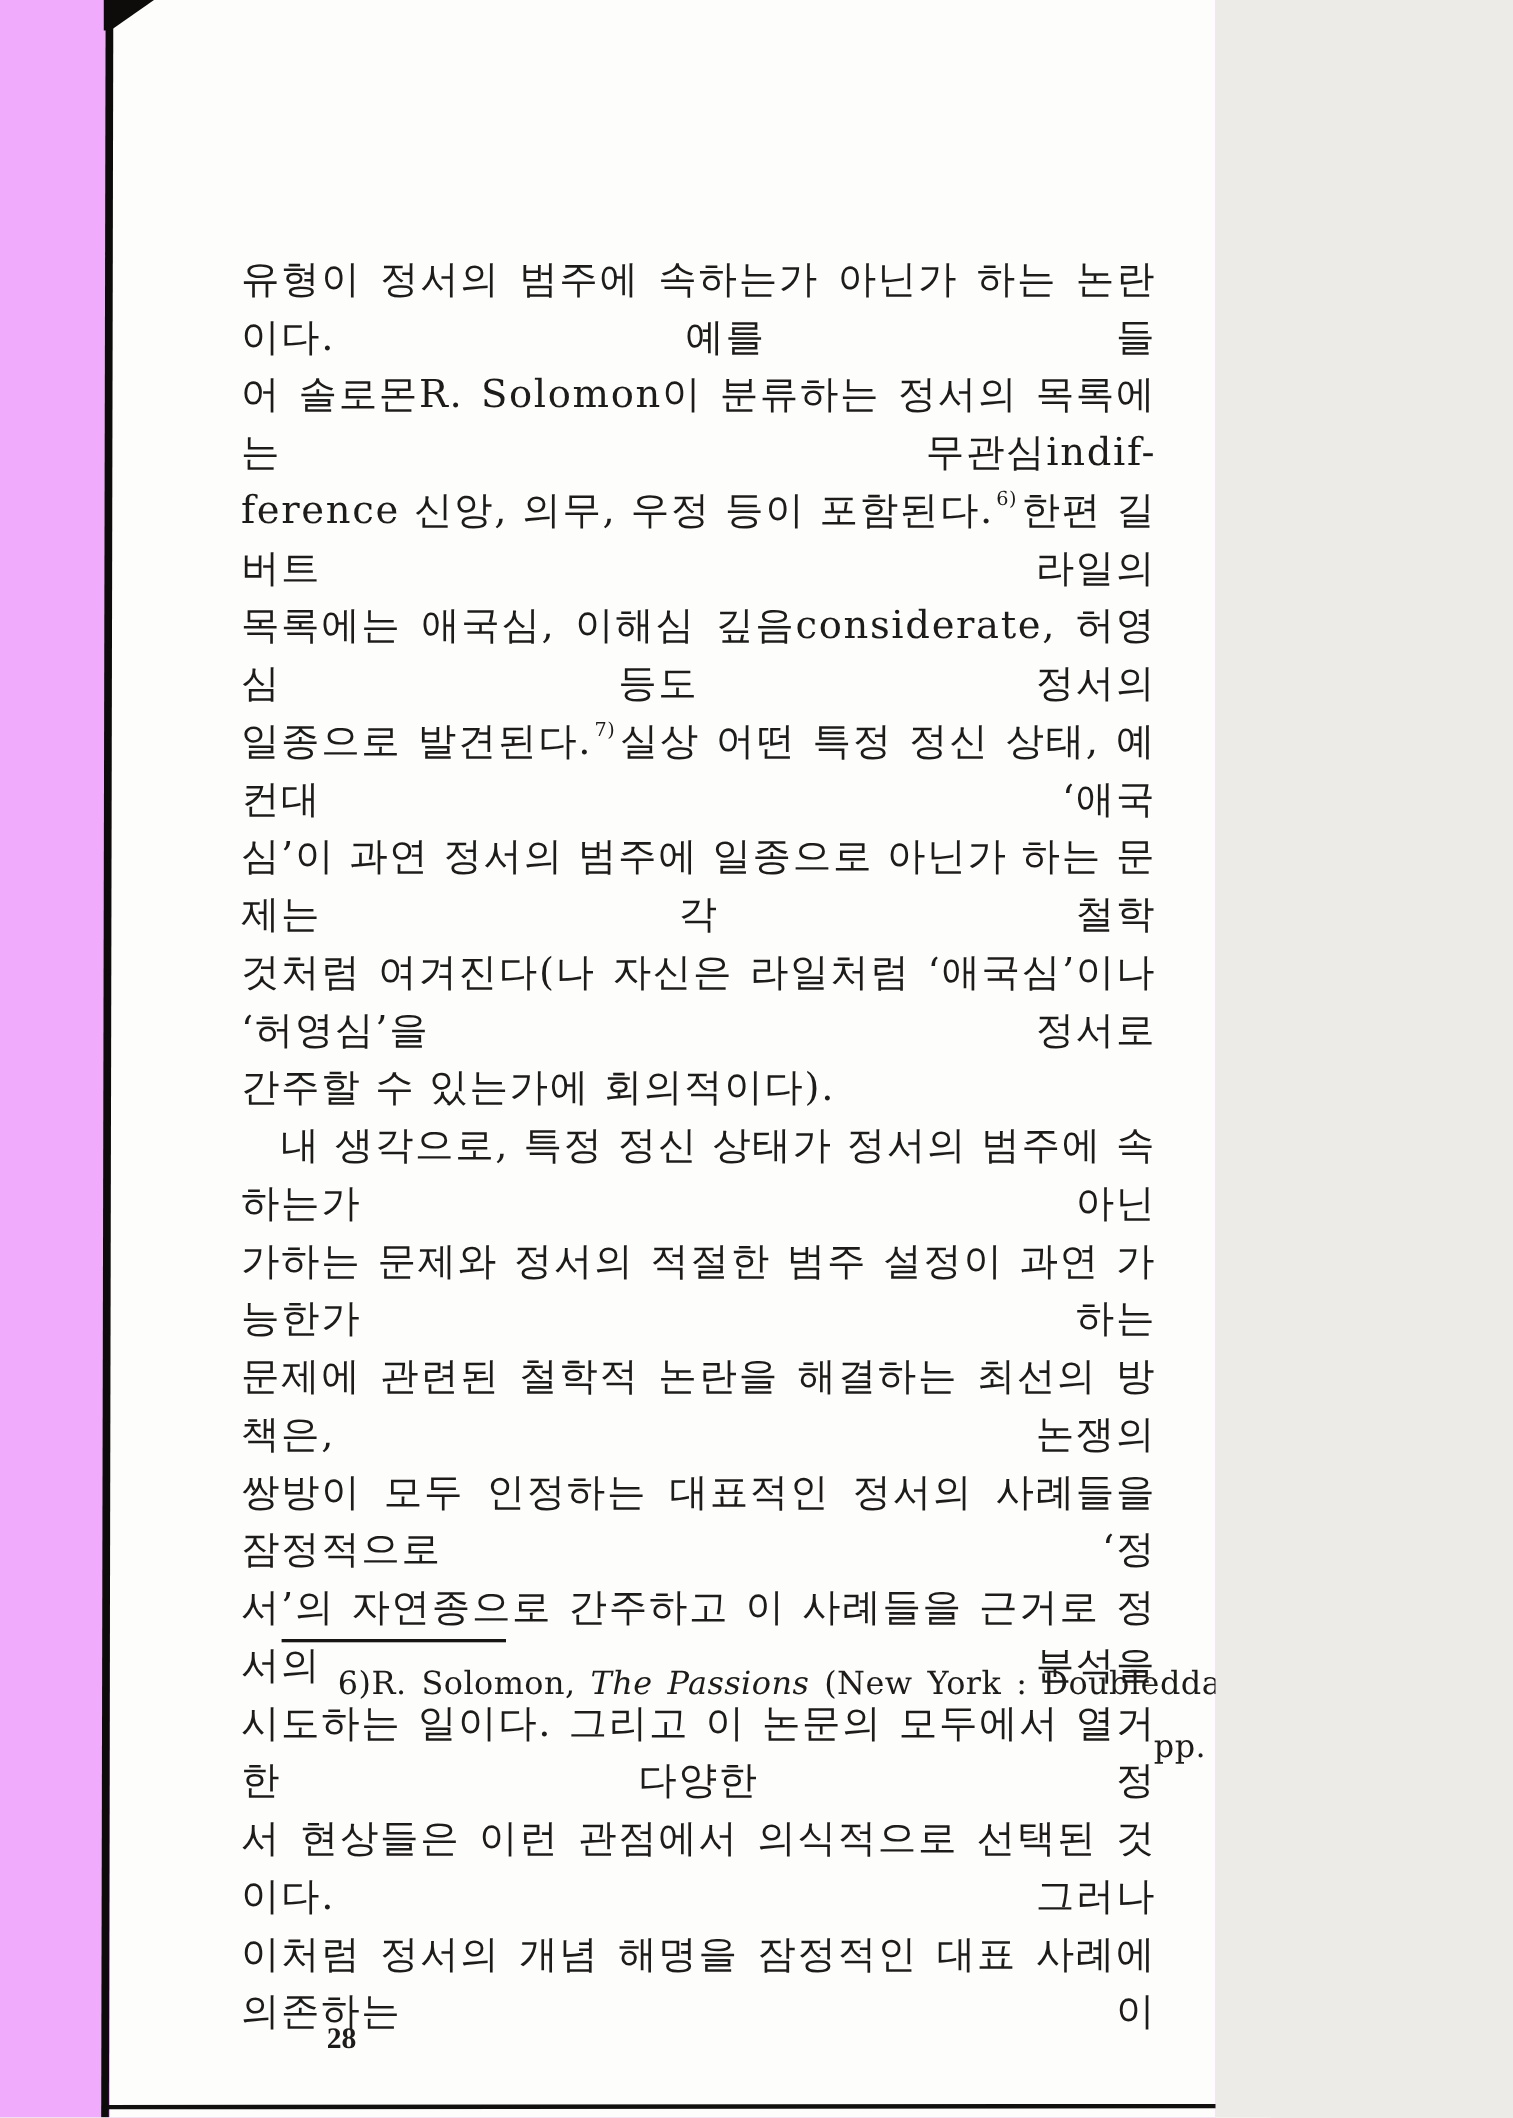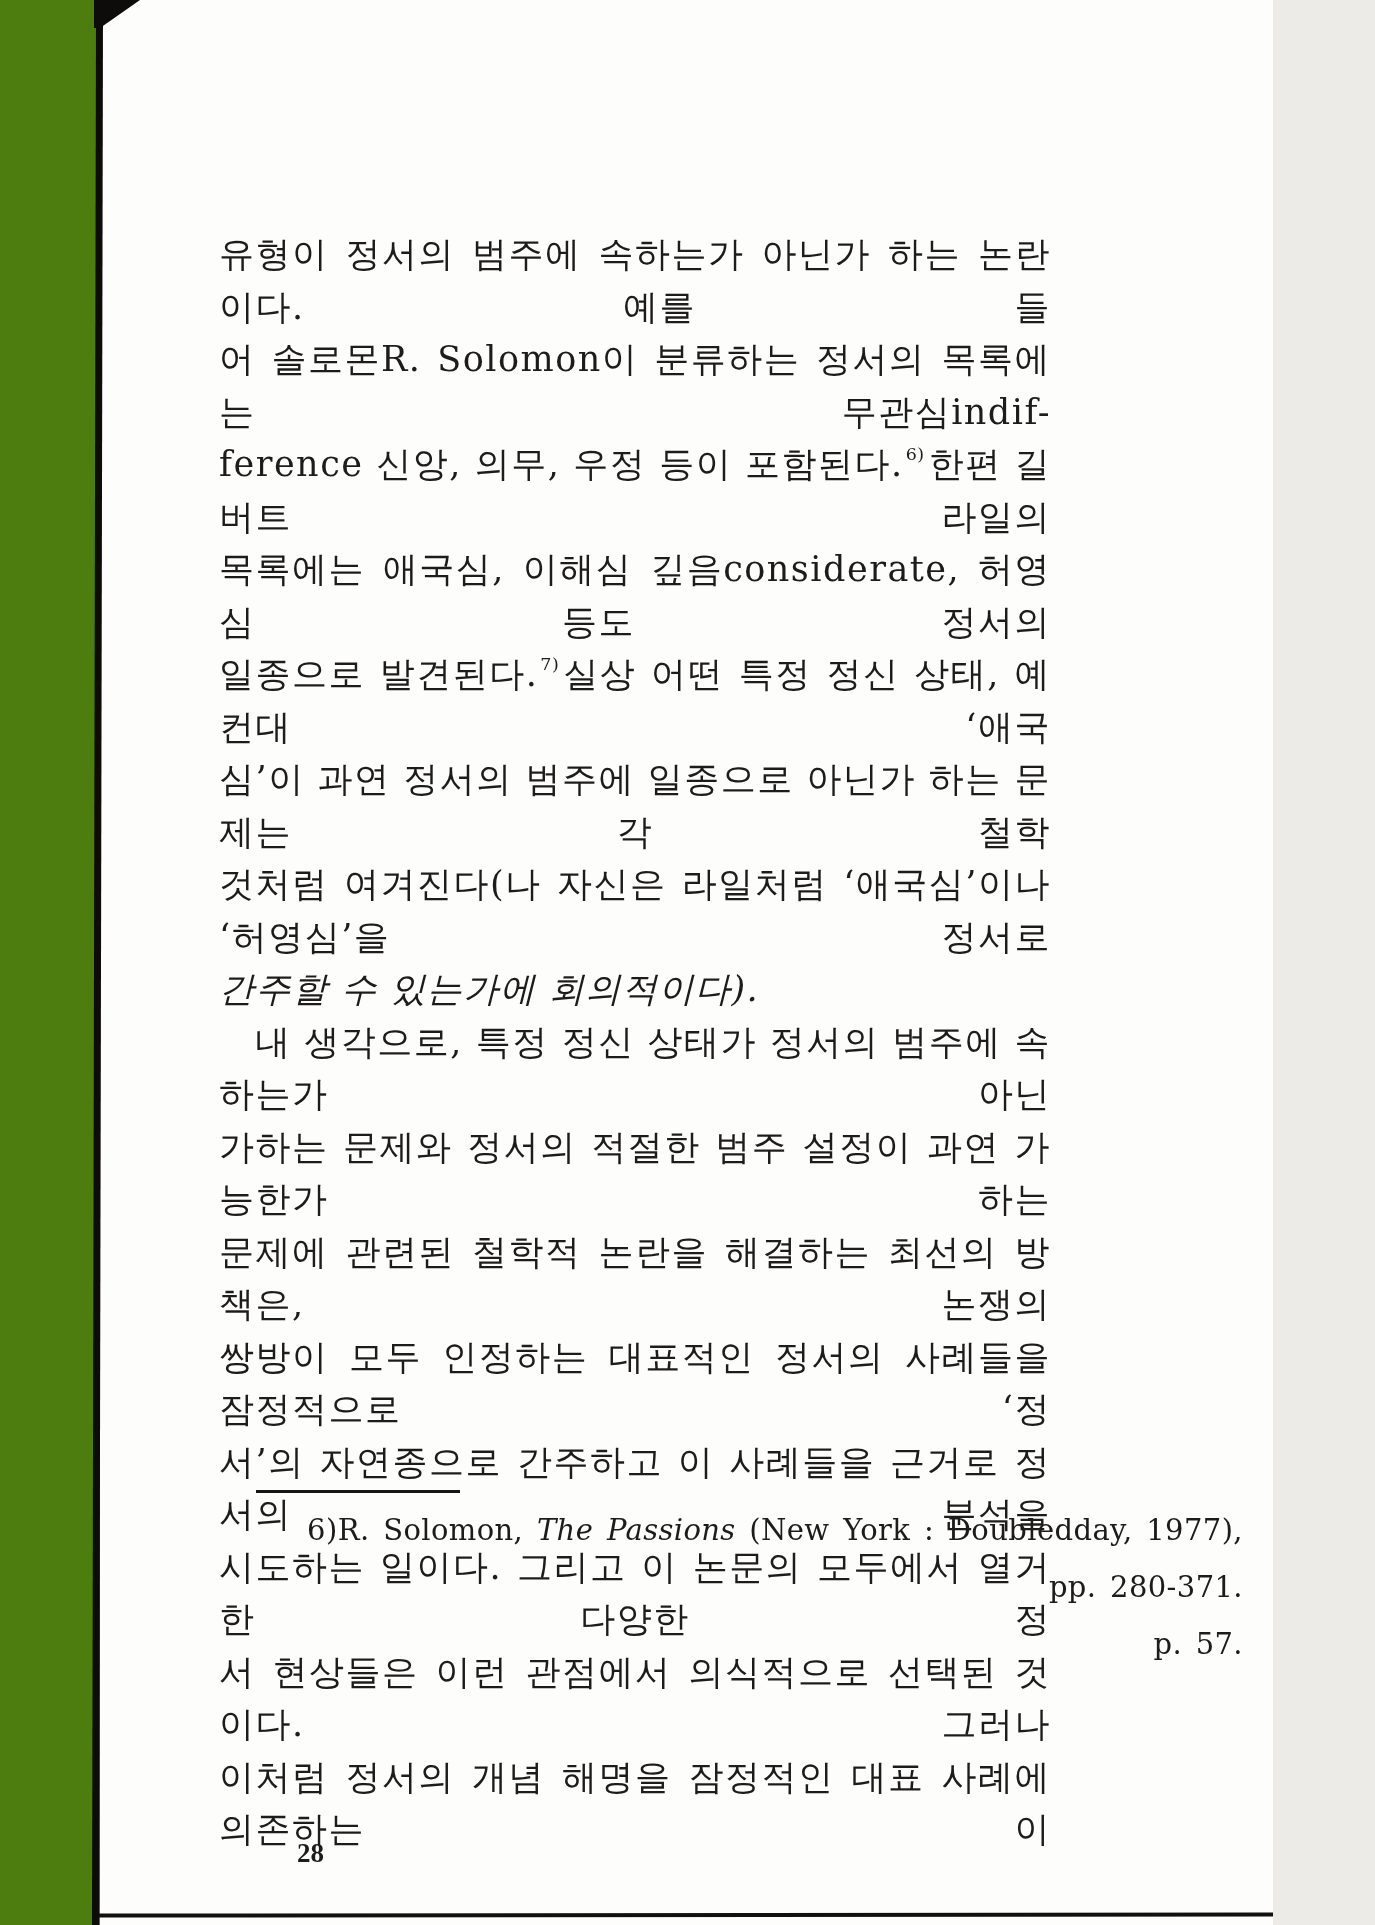--- a/index.html
+++ b/index.html
@@ -1,20 +1,20 @@
 <!DOCTYPE html>
 <html><head>
 <meta charset="utf-8">
 <style>
   html, body { margin: 0; padding: 0; background: #edebe7; }
   .canvas {
     position: relative;
-    width: 1273px;
+    width: 1105px;
     height: 1925px;
-    background: #4d7c0f;
+    background: #f0abfc;
     overflow: hidden;
     font-family: "DejaVu Serif", "Liberation Serif", serif;
   }
   .page {
     position: absolute;
     left: 100px;
     top: 0;
     width: 1248px;
     height: 1925px;
     background: #fdfdfb;
@@ -57,21 +57,21 @@
     font-size: 35px;
     line-height: 52.5px;
     letter-spacing: 1.5px;
     color: #1e1c1a;
   }
   .line {
     text-align: justify;
     text-align-last: justify;
     white-space: normal;
   }
-  .line.end { text-align-last: left; font-style: italic; }
+  .line.end { text-align-last: left; }
   .line.indent { text-indent: 36px; }
   .line sup {
     font-size: 0.5em;
     line-height: 0;
     vertical-align: 16px;
     letter-spacing: 0.5px;
     margin: 0 4px 0 2px;
   }
   
   .fn-rule {

